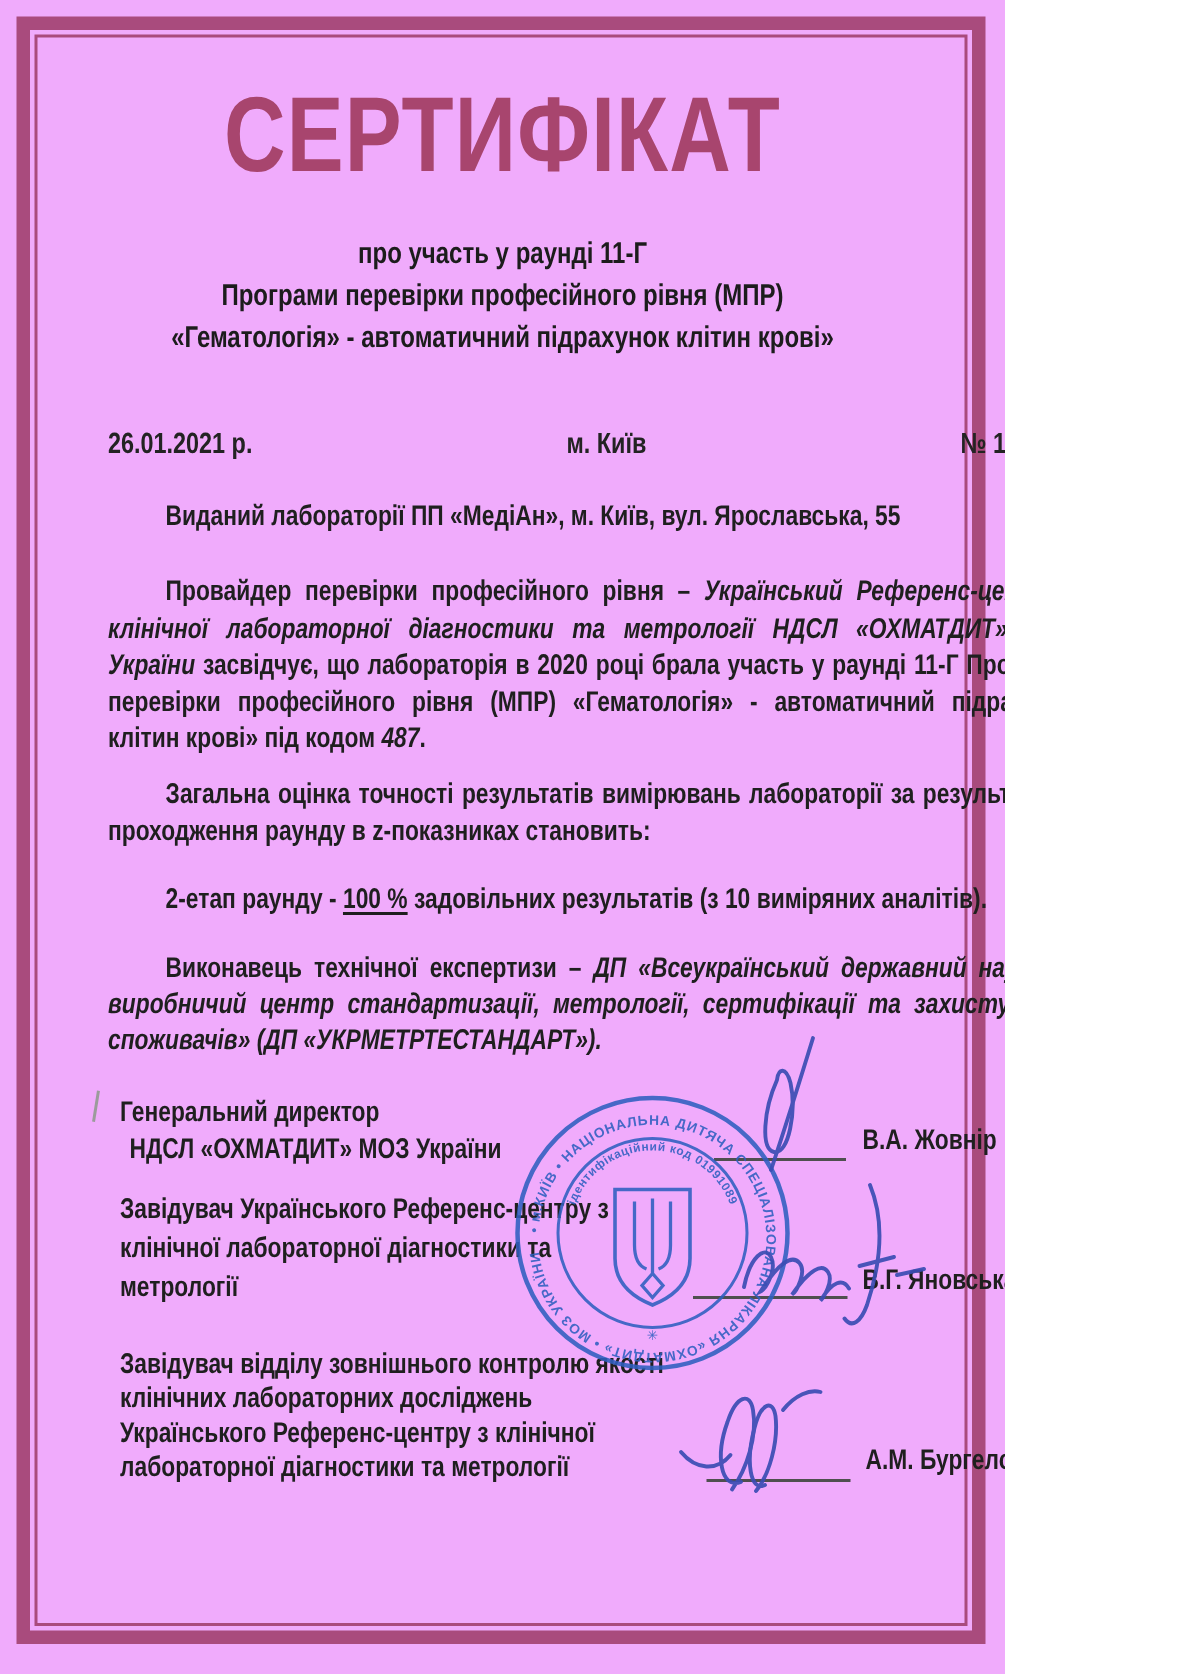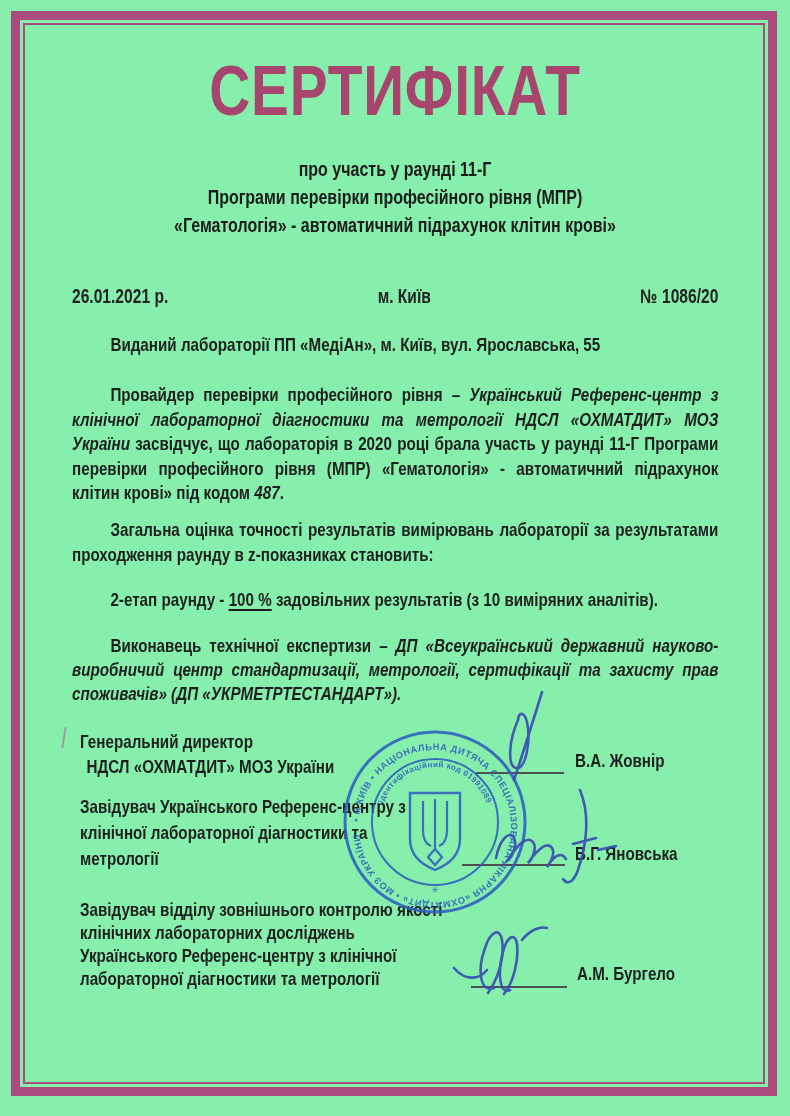--- a/index.html
+++ b/index.html
@@ -1,16 +1,16 @@
 <!DOCTYPE html>
 <html><head>
 <meta charset="utf-8">
 <style>
   html,body{margin:0;padding:0;background:#ffffff;}
-  .page{position:relative;width:790px;height:1116px;background:#86efac;overflow:hidden;
+  .page{position:relative;width:670px;height:1116px;background:#f0abfc;overflow:hidden;
         font-family:"Liberation Sans","DejaVu Sans",sans-serif;font-weight:700;color:#232323;}
   
   .frame{position:absolute;left:11px;top:11px;right:13px;bottom:20px;border:9px solid #a94b7d;}
   .frame-inner{position:absolute;inset:3px;border:2px solid #a94b7d;}
   
   .cx{transform:scaleX(0.8);transform-origin:0 0;}
   .cxc{transform:scaleX(0.8);transform-origin:50% 0;}
   .abs{position:absolute;}
   .title{left:0;right:0;top:52px;text-align:center;font-size:71px;letter-spacing:1px;
          color:#a8456e;line-height:1.1;}

